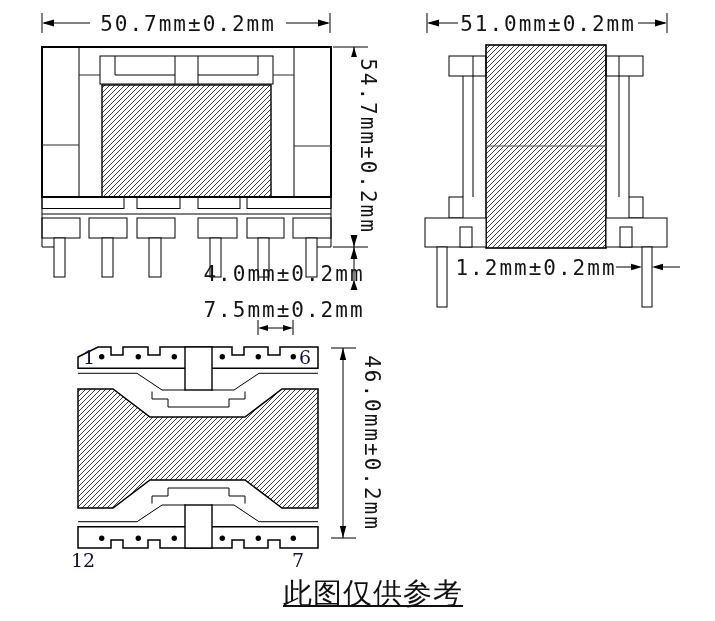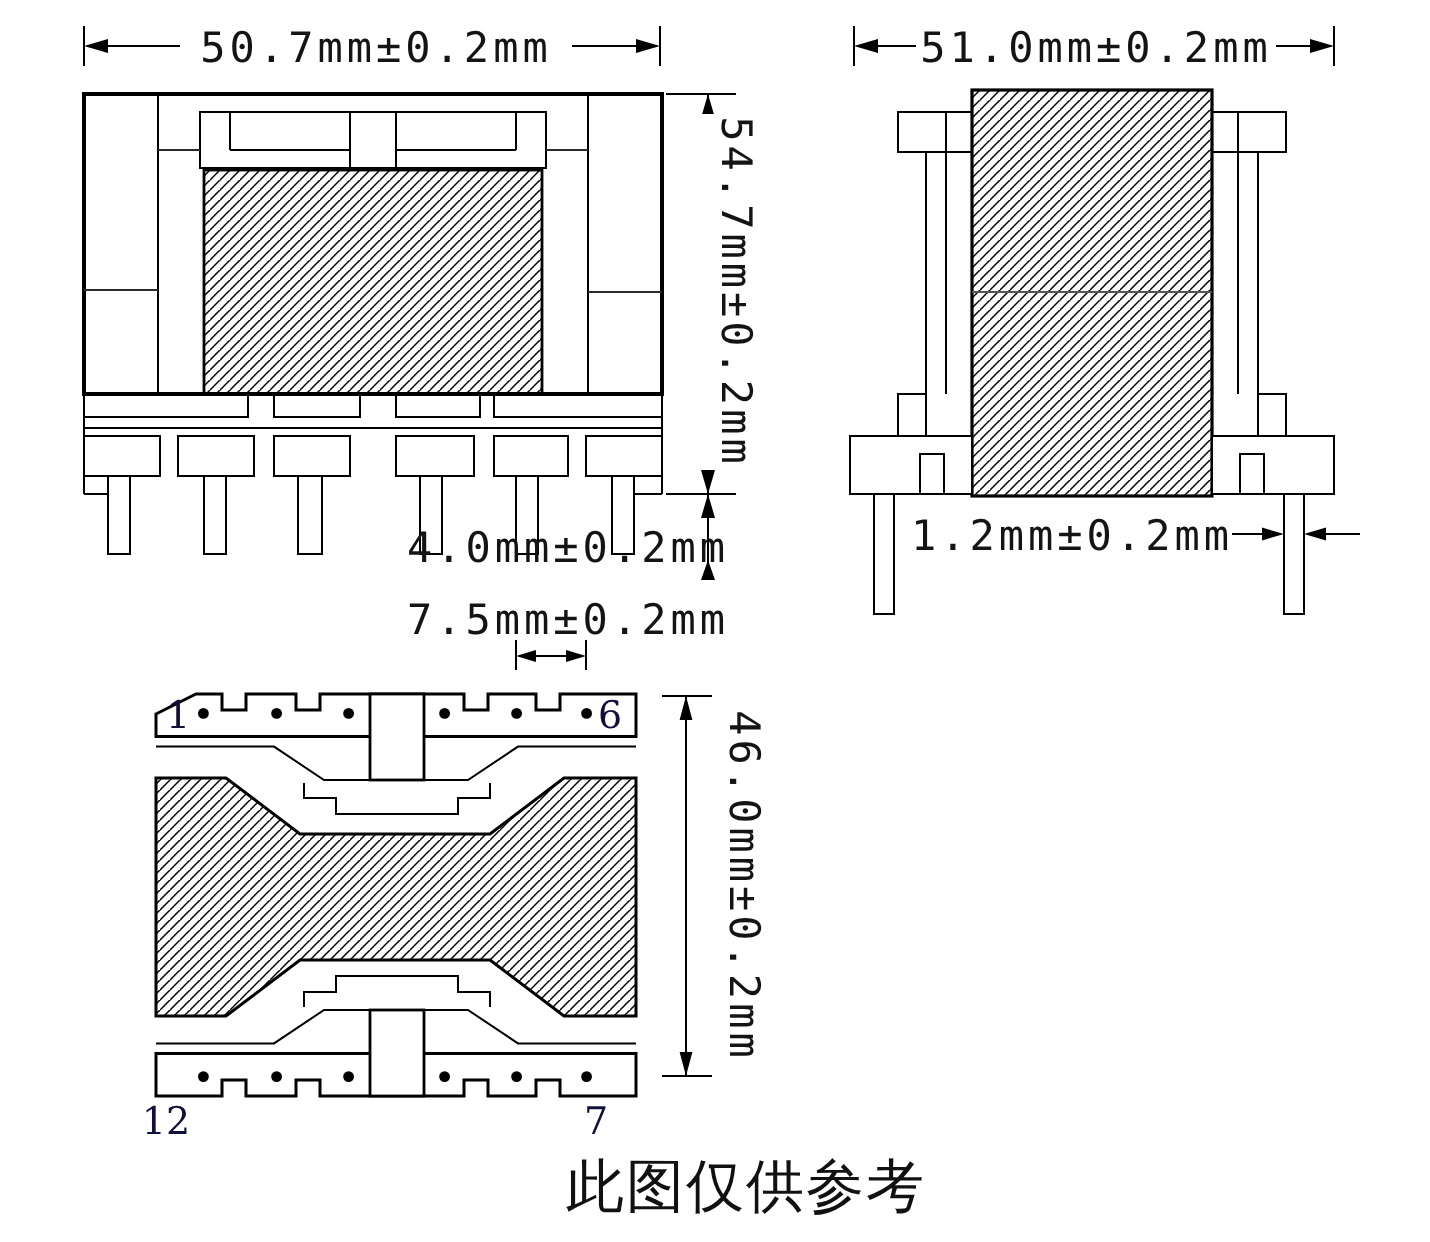--- a/index.html
+++ b/index.html
@@ -20,21 +20,21 @@
   }
   .pinlbl{
     font-family:"DejaVu Serif","Liberation Serif",serif;
     font-size:19px;fill:#10103a;
   }
   .arrow{fill:#000;stroke:none;}
   #note{
     position:absolute;left:238px;top:574px;width:270px;height:38px;
     text-align:center;font-size:29px;color:#111;
     font-family:"Liberation Serif","DejaVu Serif",serif;
-    letter-spacing:1px;white-space:nowrap;
+    letter-spacing:1px;white-space:nowrap;text-decoration:underline;
   }
 </style>
 </head>
 <body>
 
 <svg id="drawing" width="715" height="621" viewBox="0 0 715 621">
   <defs>
     <pattern id="hatch" patternUnits="userSpaceOnUse" width="5" height="5">
       <path d="M-1,6 L6,-1" stroke="#000" stroke-width="0.75"></path>
       <path d="M-1,1 L1,-1" stroke="#000" stroke-width="0.75"></path>

